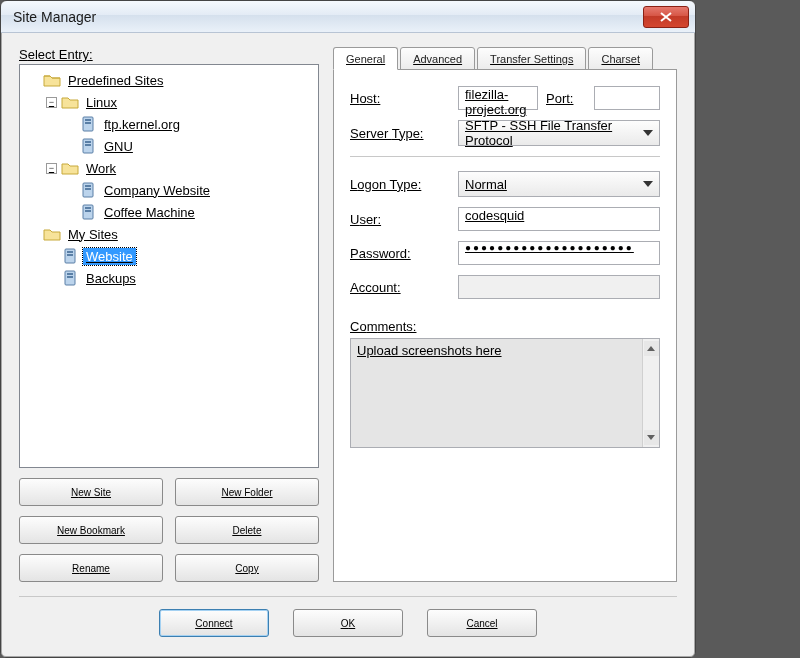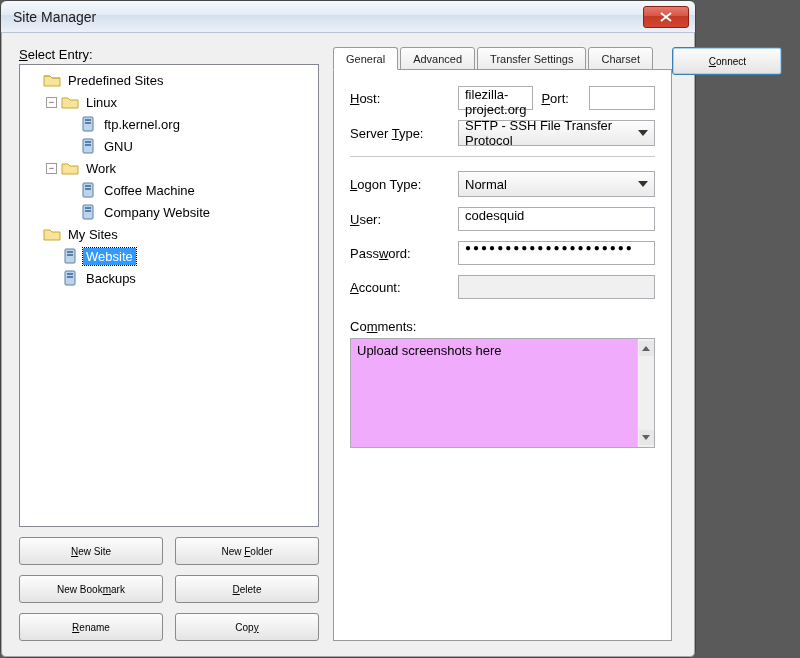--- a/index.html
+++ b/index.html
@@ -50,21 +50,22 @@
     color: #fff;
     font-weight: bold;
     cursor: default;
   }
   .close-btn svg { display:block; }
 
   .client {
     flex: 1;
     padding: 14px 18px 16px 18px;
     display: flex;
-    flex-direction: row;
+    flex-direction: column;
+    text-decoration: underline;
   }
   .upper {
     display: flex;
     gap: 14px;
     flex: 1;
     min-height: 0;
   }
   .left {
     width: 300px;
     display: flex;
@@ -204,21 +205,21 @@
   .sel .arrow {
     width: 0; height: 0;
     border-left: 5px solid transparent;
     border-right: 5px solid transparent;
     border-top: 6px solid #333;
   }
   .hr { height:1px; background:#c8c8c8; margin: 6px 0 14px 0; }
   .comments-label { margin-bottom: 4px; display:block; }
   .textarea-wrap {
     border: 1px solid #abadb3;
-    background: #f0abfc;
+    background: #e5e5e5;
     height: 110px;
     display: flex;
   }
   .textarea {
     flex: 1;
     padding: 4px 6px;
     font-size: 13px;
     overflow: hidden;
   }
   .scrollbar {
@@ -338,32 +339,32 @@
                 <div class="tree-children">
                   <div class="tree-row">
                     <span class="expander empty"></span>
                     <span class="tree-icon">
                       <svg width="14" height="16" viewBox="0 0 14 16">
                           <rect x="2" y="1" width="10" height="14" rx="1" fill="#bcd4ec" stroke="#5a7fa6"></rect>
                           <rect x="4" y="3" width="6" height="2" fill="#5a7fa6"></rect>
                           <rect x="4" y="6" width="6" height="2" fill="#5a7fa6"></rect>
                         </svg>
                     </span>
-                    <span class="tree-label">Coffee Machine</span>
+                    <span class="tree-label">Company Website</span>
                   </div>
                   <div class="tree-row">
                     <span class="expander empty"></span>
                     <span class="tree-icon">
                       <svg width="14" height="16" viewBox="0 0 14 16">
                           <rect x="2" y="1" width="10" height="14" rx="1" fill="#bcd4ec" stroke="#5a7fa6"></rect>
                           <rect x="4" y="3" width="6" height="2" fill="#5a7fa6"></rect>
                           <rect x="4" y="6" width="6" height="2" fill="#5a7fa6"></rect>
                         </svg>
                     </span>
-                    <span class="tree-label">Company Website</span>
+                    <span class="tree-label">Coffee Machine</span>
                   </div>
                 </div>
               </div>
             </div>
           </div>
 
           <div class="tree-node">
             <div class="tree-row">
               <span class="expander empty"></span>
               <span class="tree-icon">

